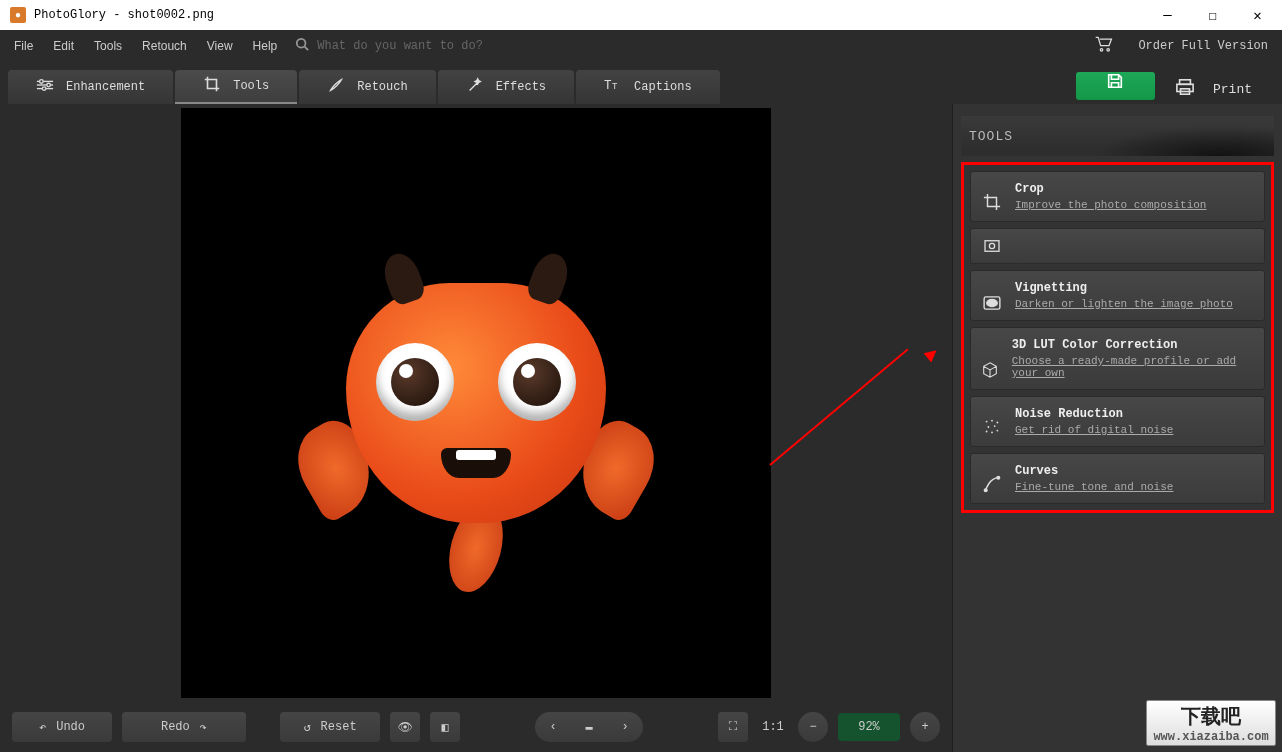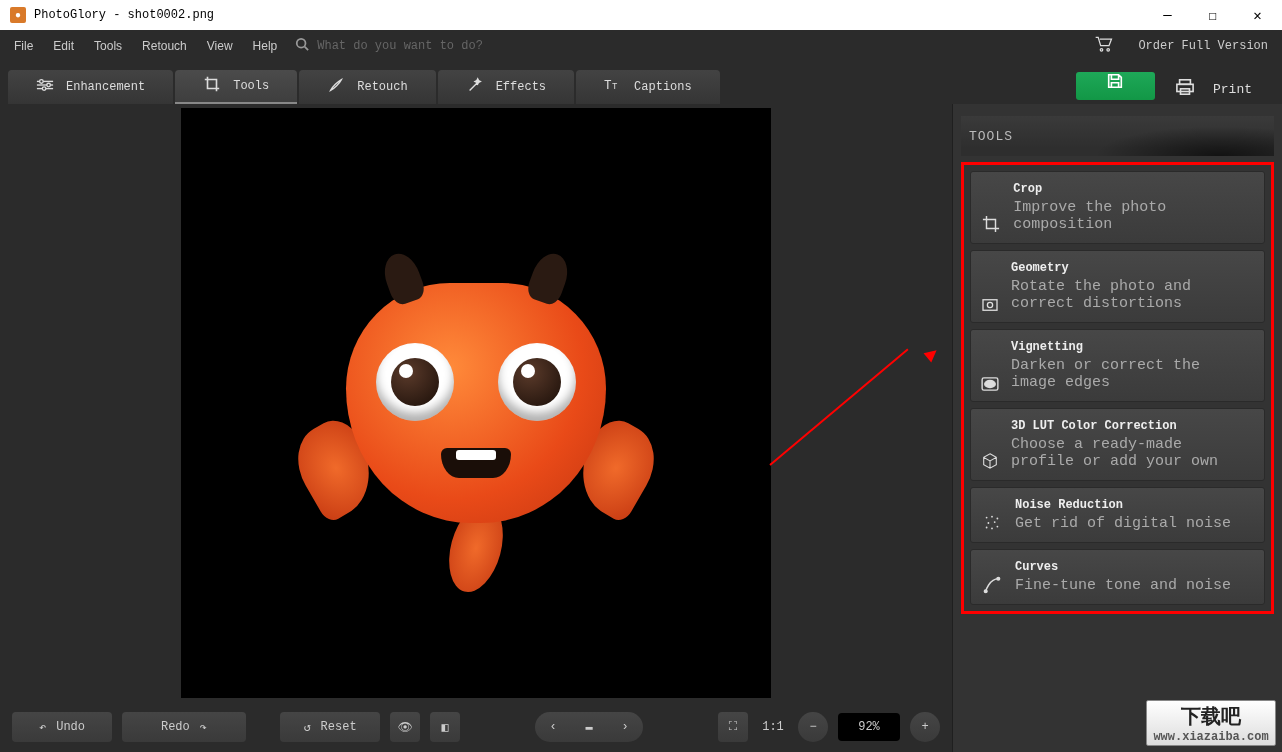--- a/index.html
+++ b/index.html
@@ -49,31 +49,31 @@
 
 .arrow-line { position: absolute; left: 770px; top: 360px; width: 180px; height: 2px; background: red; transform-origin: left center; transform: rotate(-40deg); }
 .arrow-head { position: absolute; left: 926px; top: 244px; width: 0; height: 0; border-left: 12px solid red; border-top: 6px solid transparent; border-bottom: 6px solid transparent; transform: rotate(-40deg); }
 
 .bottombar { height: 50px; background: #2b2b2b; display: flex; align-items: center; padding: 0 12px; gap: 10px; color: #ccc; font-size: 12px; }
 .bb-btn { height: 30px; background: linear-gradient(#454545,#3a3a3a); border-radius: 4px; display: flex; align-items: center; justify-content: center; gap: 10px; padding: 0 14px; cursor: pointer; }
 .bb-icon { width: 30px; height: 30px; background: linear-gradient(#454545,#3a3a3a); border-radius: 4px; display:flex; align-items:center; justify-content:center; cursor:pointer; }
 .bb-pill { display: flex; background: linear-gradient(#454545,#3a3a3a); border-radius: 16px; height: 30px; align-items:center; }
 .bb-pill > div { width: 36px; height: 30px; display:flex; align-items:center; justify-content:center; cursor:pointer; }
 .bb-sp { flex: 1; }
-.bb-zoom { width: 62px; height: 28px; background:#000000; border-radius:4px; display:flex; align-items:center; justify-content:center; }
+.bb-zoom { width: 62px; height: 28px; background:#14532d; border-radius:4px; display:flex; align-items:center; justify-content:center; }
 
 .sidepanel { width: 330px; background: #333; border-left: 1px solid #1f1f1f; display: flex; flex-direction: column; padding: 12px 8px; }
 .sidepanel-hdr { height: 40px; display:flex; align-items:center; padding: 0 8px; color:#bbb; font-size: 13px; letter-spacing: 1px; background: linear-gradient(#3a3a3a, #2e2e2e 80%); position:relative; }
 .sidepanel-hdr::after { content:""; position:absolute; right:0; bottom:0; width:180px; height:30px; background: radial-gradient(ellipse at 70% 100%, rgba(0,0,0,0.6), transparent 70%); }
 
 .tool-list { border: 3px solid red; margin-top: 6px; padding: 6px; display:flex; flex-direction:column; gap: 6px; }
 .tool-card { background: linear-gradient(#474747,#3b3b3b); border: 1px solid #2a2a2a; border-radius: 3px; padding: 10px 10px; display:flex; gap: 12px; align-items:flex-end; cursor:pointer; }
 .tool-card .ic { width: 22px; display:flex; align-items:center; justify-content:center; color:#ddd; font-size:16px; }
 .tool-card .txt .t { color:#eee; font-size: 12px; font-weight: bold; margin-bottom: 3px; }
-.tool-card .txt .d { color:#aaa; font-size: 15px; }
+.tool-card .txt .d { color:#aaa; font-size: 11px; text-decoration: underline; }
 
 .watermark { position:absolute; right:6px; bottom:6px; width:130px; height:46px; background: linear-gradient(#fff,#ddd); border:1px solid #888; display:flex; flex-direction:column; align-items:center; justify-content:center; color:#222; font-size:20px; font-weight:bold; font-family: Arial; border-radius:2px; }
 .watermark .sub { font-size:12px; color:#555; }
 </style>
 </head>
 <body>
 
 <div class="titlebar">
   <div class="logo">●</div>
   <div>PhotoGlory - shot0002.png</div>
@@ -253,35 +253,31 @@
               <div class="d">Improve the photo composition</div>
             </div>
         </div>
         <div class="tool-card">
           <div class="ic">
               <svg width="18" height="14" viewBox="0 0 20 16" stroke="#ddd" stroke-width="1.5" fill="none">
                 <rect x="2" y="2" width="16" height="12"></rect>
                 <circle cx="10" cy="8" r="3"></circle>
               </svg>
             </div>
-          <div class="txt">
-              <div class="t">Geometry</div>
-              <div class="d">Rotate the photo and correct distortions</div>
-            </div>
         </div>
         <div class="tool-card">
           <div class="ic">
               <svg width="18" height="14" viewBox="0 0 20 16" stroke="#ddd" stroke-width="1.6" fill="none">
                 <rect x="1" y="1" width="18" height="14" rx="2"></rect>
                 <ellipse cx="10" cy="8" rx="6" ry="4" fill="#ddd"></ellipse>
               </svg>
             </div>
           <div class="txt">
               <div class="t">Vignetting</div>
-              <div class="d">Darken or correct the image edges</div>
+              <div class="d">Darken or lighten the image photo</div>
             </div>
         </div>
         <div class="tool-card">
           <div class="ic">
               <svg width="18" height="18" viewBox="0 0 20 20" stroke="#ddd" stroke-width="1.2" fill="none">
                 <path d="M10 2l7 4v8l-7 4-7-4V6z M3 6l7 4 7-4 M10 10v8"></path>
               </svg>
             </div>
           <div class="txt">
               <div class="t">3D LUT Color Correction</div>

